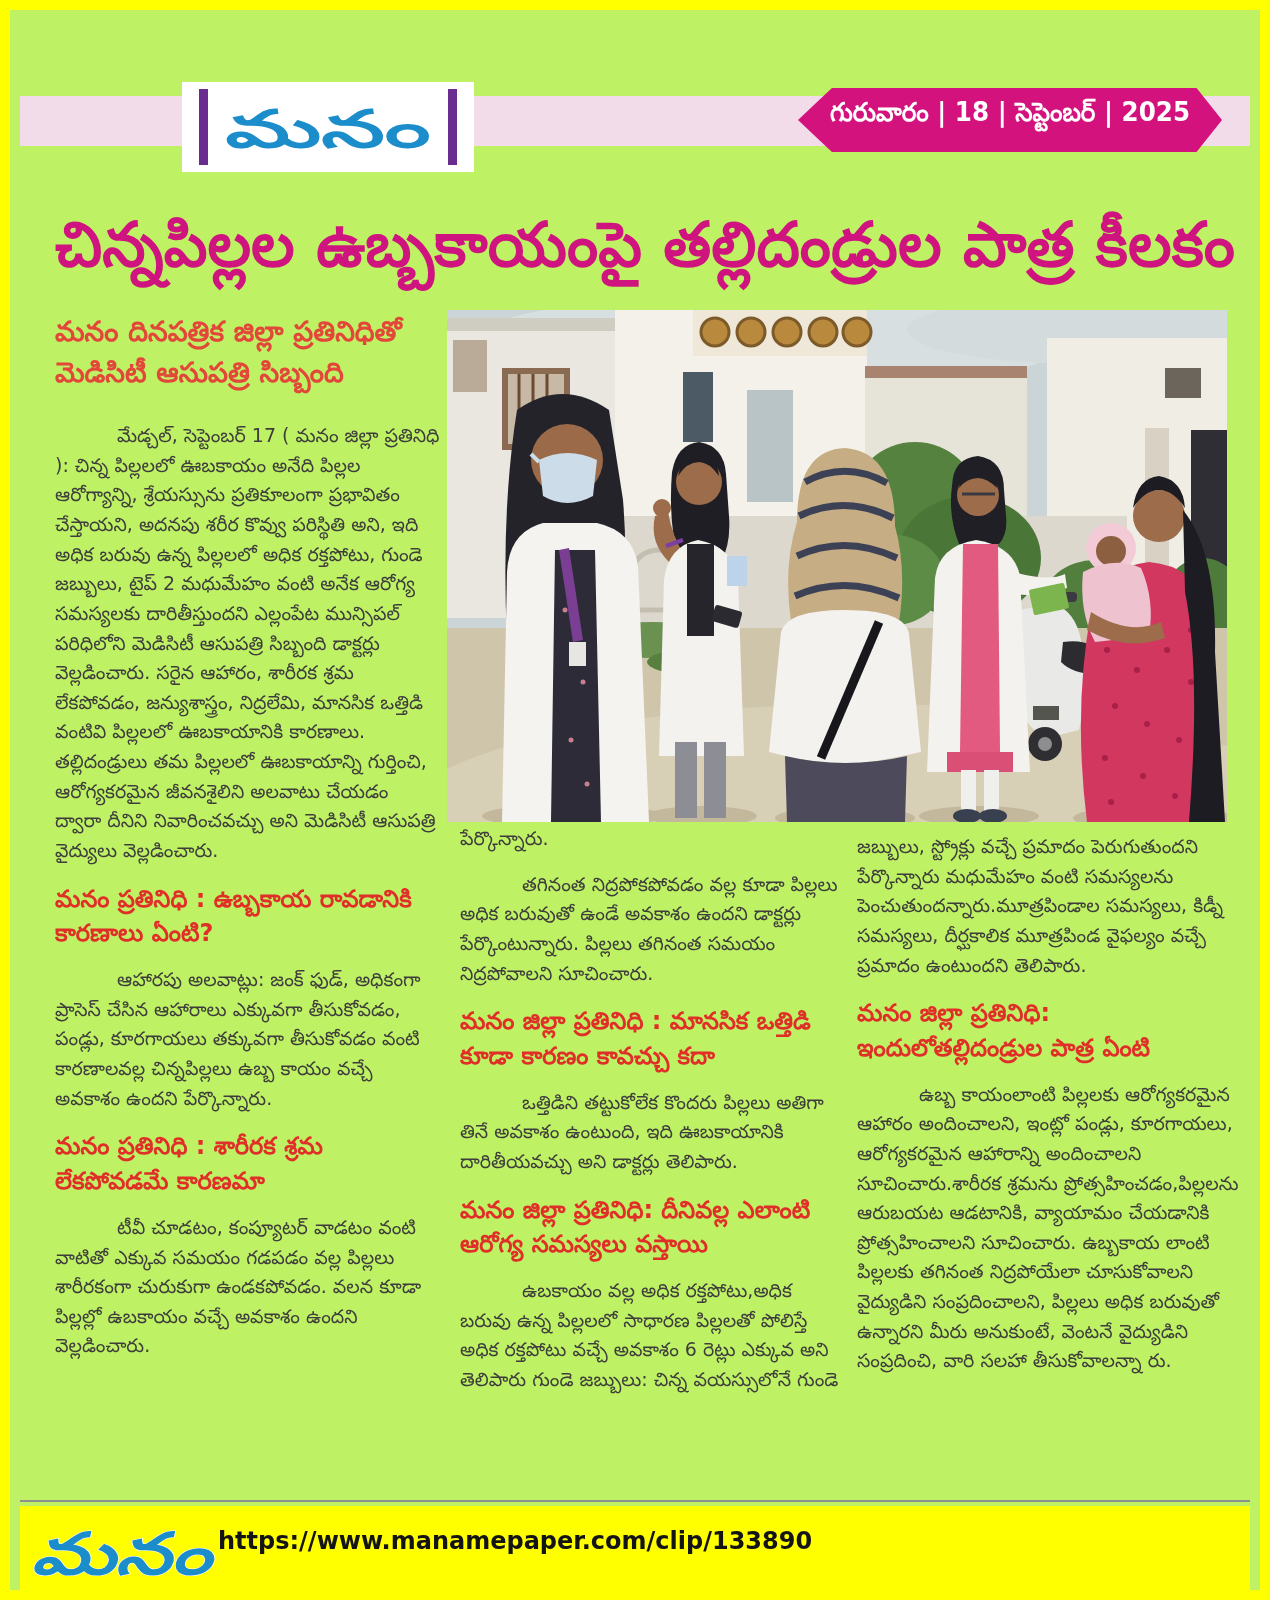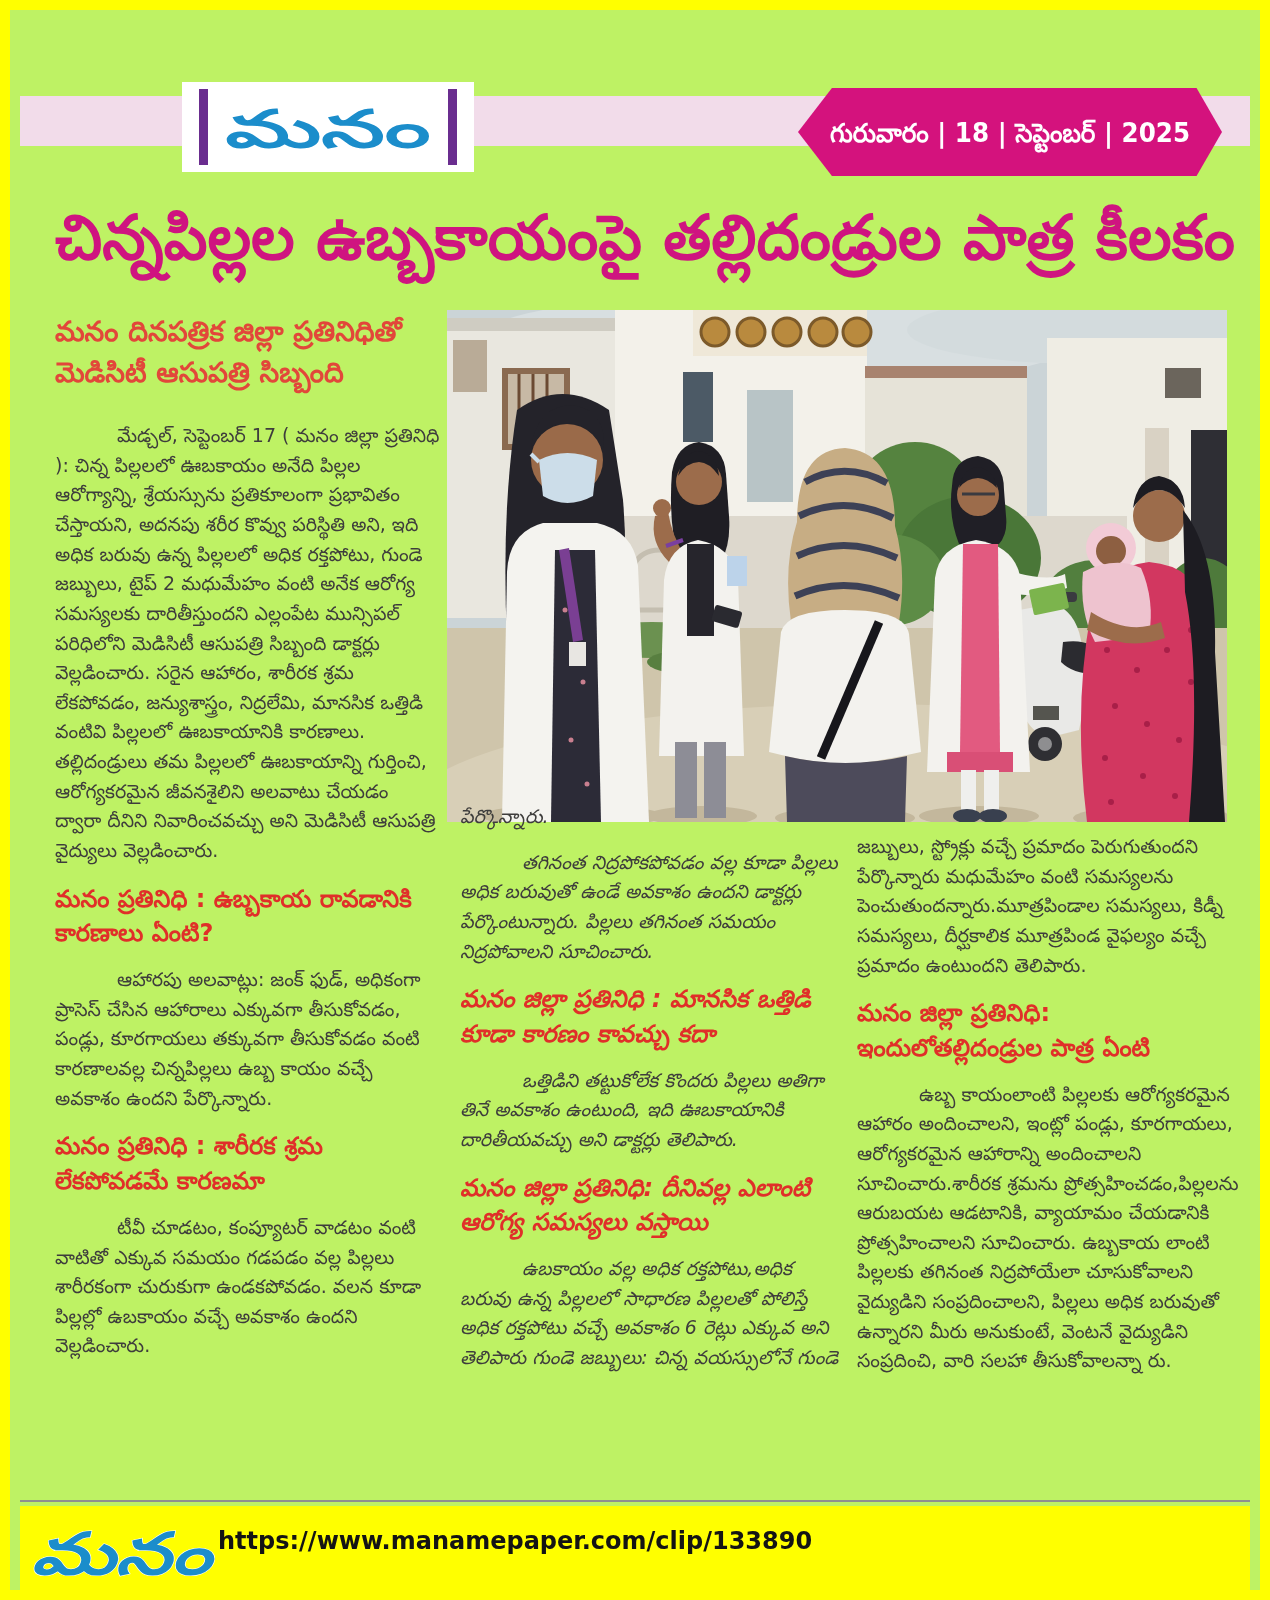--- a/index.html
+++ b/index.html
@@ -8,37 +8,37 @@
     border:10px solid #ffff00;background:#bef264;overflow:hidden;
     font-family:"DejaVu Sans",sans-serif;
   }
   
   .pink-strip{position:absolute;left:10px;right:10px;top:86px;height:50px;background:#f2dcea;}
   .logo-box{position:absolute;left:172px;top:72px;width:292px;height:90px;background:#ffffff;
     display:flex;align-items:center;justify-content:center;gap:10px;}
   .logo-bar{width:9px;height:76px;background:#6a2d8f;}
   .logo-svg{width:220px;height:84px;}
   .logo-svg text{font-family:"DejaVu Sans",sans-serif;font-weight:bold;fill:#1b8dcb;}
-  .date-ribbon{position:absolute;left:788px;top:78px;width:424px;height:88px;background:#d4127d;
+  .date-ribbon{position:absolute;left:788px;top:78px;width:424px;height:64px;background:#d4127d;
     clip-path:polygon(0% 50%,8% 0%,94% 0%,100% 50%,94% 100%,8% 100%);
-    display:flex;align-items:center;justify-content:center;}
+    display:flex;align-items:flex-start;justify-content:center;}
   .date-ribbon svg{width:372px;height:46px;}
   .date-ribbon text{font-family:"DejaVu Sans",sans-serif;font-weight:bold;fill:#ffffff;}
   
-  .headline-wrap{position:absolute;left:40px;top:153px;width:1190px;height:132px;}
+  .headline-wrap{position:absolute;left:40px;top:160px;width:1190px;height:132px;}
   .headline-wrap svg{width:1190px;height:132px;}
   .headline-wrap text{font-family:"DejaVu Sans",sans-serif;font-weight:bold;fill:#cf1480;}
   
   .intro{font-size:28px;font-weight:bold;color:#e2473a;line-height:1.45;margin:0 0 28px;}
   .para{font-size:19px;line-height:1.56;color:#3e3d3c;margin:0 0 16px;text-indent:62px;}
   .para.noindent{text-indent:0;}
   .subhead{font-size:24px;font-weight:bold;color:#e02f29;line-height:1.45;margin:6px 0 14px;}
   .col{position:absolute;overflow:hidden;}
   .col-left{left:45px;top:302px;width:385px;height:1180px;}
-  .col-middle{left:450px;top:792px;width:383px;height:662px;font-style:italic;}
+  .col-middle{left:450px;top:814px;width:383px;height:662px;}
   .col-right{left:847px;top:822px;width:385px;height:662px;}
   
   .photo{position:absolute;left:437px;top:300px;width:780px;height:512px;background:#cbd4d7;}
   .photo svg{display:block;width:100%;height:100%;}
   
   .footer-divider{position:absolute;left:10px;right:10px;top:1490px;height:2px;background:#8f8f8f;}
   .footer-band{position:absolute;left:10px;right:10px;top:1496px;height:94px;background:#ffff00;}
   .footer-logo{position:absolute;left:16px;top:1498px;width:190px;height:88px;}
   .footer-logo text{font-family:"DejaVu Sans",sans-serif;font-weight:bold;font-style:italic;fill:#1b8dcb;stroke:#ffffff;stroke-width:1px;paint-order:stroke;}
   .footer-text{position:absolute;left:208px;top:1514px;font-size:24px;font-weight:600;color:#141414;line-height:1.45;}

